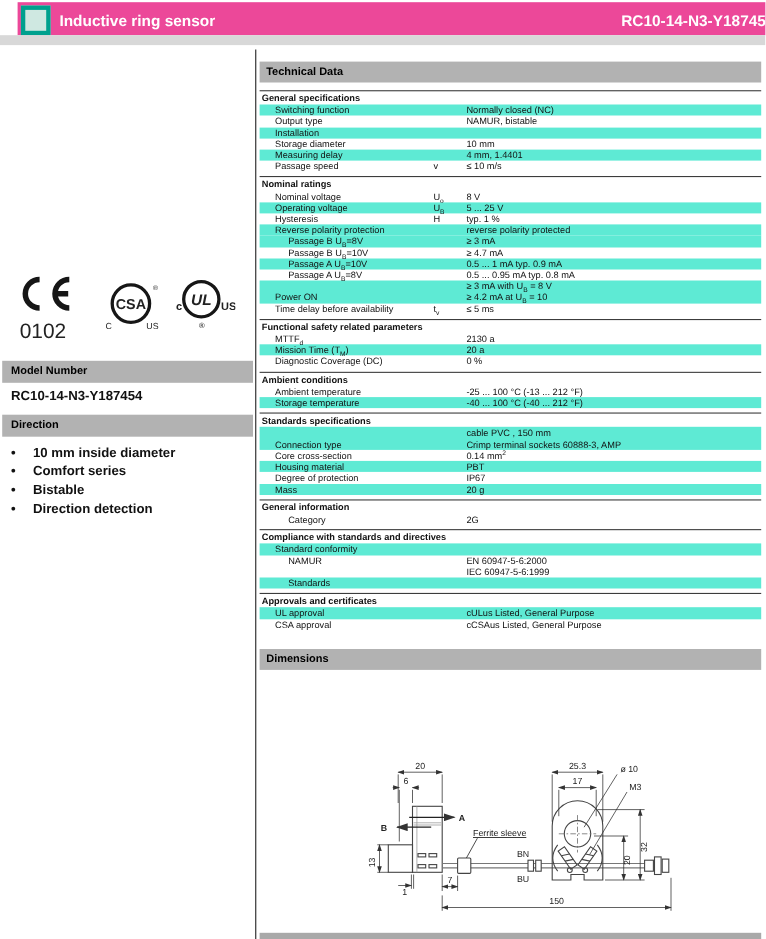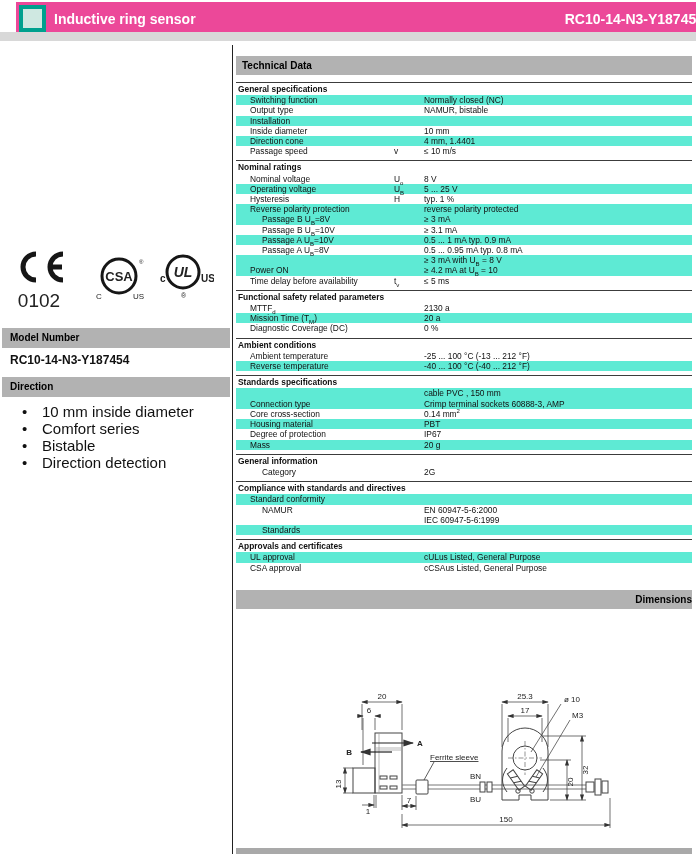--- a/index.html
+++ b/index.html
@@ -19,21 +19,21 @@
                color:#fff; font-weight:bold; font-size:14px; }
   
   .vdivider { position:absolute; left:232px; top:45px; width:1px; height:809px; background:#222; }
   .bar { background:#b2b2b2; font-weight:bold; font-size:10px; color:#000; }
   .bar-left  { position:absolute; left:2px;  width:228px; height:20px; line-height:20px; padding-left:8px; }
   .bar-right { position:absolute; left:236px; width:456px; height:19px; line-height:19px; padding-left:6px; }
   
   .logo { position:absolute; }
   .model-no { position:absolute; left:10px; top:353px; font-weight:bold; font-size:12px; }
   .features { position:absolute; left:10px; top:403px; width:215px; list-style:none; }
-  .features li { font-weight:normal; font-size:15px; line-height:17px;margin-left:12px; }
+  .features li { font-weight:bold; font-size:12px; line-height:17px; }
   .features li .blt { display:inline-block; width:20px; }
   
   .tbl { position:absolute; left:236px; top:78px; width:456px; font-size:8.4px; line-height:10.2px; }
   .sec-title { font-weight:bold; border-top:1px solid #3c3c3c; margin-top:4px; padding:1px 0 1px 2px; }
   .row { display:flex; }
   .row.shaded { background:#5eead4;align-items:flex-end; }
   .lbl { width:158px; padding-left:14px; }
   .row.indent2 .lbl { padding-left:26px; }
   .sym { width:30px; }
   .val { flex:1; }
@@ -105,26 +105,26 @@
         <div class="lbl">Output type</div>
         <div class="sym"></div>
         <div class="val">NAMUR, bistable</div>
       </div>
       <div class="row shaded">
         <div class="lbl">Installation</div>
         <div class="sym"></div>
         <div class="val"></div>
       </div>
       <div class="row">
-        <div class="lbl">Inside diameter</div>
+        <div class="lbl">Storage diameter</div>
         <div class="sym"></div>
         <div class="val">10 mm</div>
       </div>
       <div class="row shaded">
-        <div class="lbl">Direction cone</div>
+        <div class="lbl">Measuring delay</div>
         <div class="sym"></div>
         <div class="val">4 mm, 1.4401</div>
       </div>
       <div class="row">
         <div class="lbl">Passage speed</div>
         <div class="sym">v</div>
         <div class="val">≤ 10 m/s</div>
       </div>
       <div class="sec-title">Nominal ratings</div>
       <div class="row">
@@ -148,21 +148,21 @@
         <div class="val">reverse polarity protected</div>
       </div>
       <div class="row shaded indent2">
         <div class="lbl">Passage B U<sub>B</sub>=8V</div>
         <div class="sym"></div>
         <div class="val">≥ 3 mA</div>
       </div>
       <div class="row indent2">
         <div class="lbl">Passage B U<sub>B</sub>=10V</div>
         <div class="sym"></div>
-        <div class="val">≥ 3.1 mA</div>
+        <div class="val">≥ 4.7 mA</div>
       </div>
       <div class="row shaded indent2">
         <div class="lbl">Passage A U<sub>B</sub>=10V</div>
         <div class="sym"></div>
         <div class="val">0.5 ... 1 mA typ. 0.9 mA</div>
       </div>
       <div class="row indent2">
         <div class="lbl">Passage A U<sub>B</sub>=8V</div>
         <div class="sym"></div>
         <div class="val">0.5 ... 0.95 mA typ. 0.8 mA</div>
@@ -193,21 +193,21 @@
         <div class="sym"></div>
         <div class="val">0 %</div>
       </div>
       <div class="sec-title">Ambient conditions</div>
       <div class="row">
         <div class="lbl">Ambient temperature</div>
         <div class="sym"></div>
         <div class="val">-25 ... 100 °C (-13 ... 212 °F)</div>
       </div>
       <div class="row shaded">
-        <div class="lbl">Reverse temperature</div>
+        <div class="lbl">Storage temperature</div>
         <div class="sym"></div>
         <div class="val">-40 ... 100 °C (-40 ... 212 °F)</div>
       </div>
       <div class="sec-title">Standards specifications</div>
       <div class="row shaded">
         <div class="lbl">Connection type</div>
         <div class="sym"></div>
         <div class="val">cable PVC , 150 mm<br>Crimp terminal sockets 60888-3, AMP</div>
       </div>
       <div class="row">
@@ -257,21 +257,21 @@
         <div class="sym"></div>
         <div class="val">cULus Listed, General Purpose</div>
       </div>
       <div class="row">
         <div class="lbl">CSA approval</div>
         <div class="sym"></div>
         <div class="val">cCSAus Listed, General Purpose</div>
       </div>
     </div>
 
-  <div class="bar bar-right" style="top:590px;text-align:right;">Dimensions</div>
+  <div class="bar bar-right" style="top:590px;">Dimensions</div>
 
   <svg class="dim-svg" width="366" height="160" viewBox="0 0 366 160">
     <defs>
       <marker id="arr" markerWidth="9" markerHeight="6" refX="8" refY="3" orient="auto-start-reverse">
         <path d="M0,0 L9,3 L0,6 Z" fill="#333"></path>
       </marker>
     </defs>
 
     <g stroke="#444" fill="none" stroke-width="1">
       <rect x="45" y="43" width="27" height="60"></rect>

